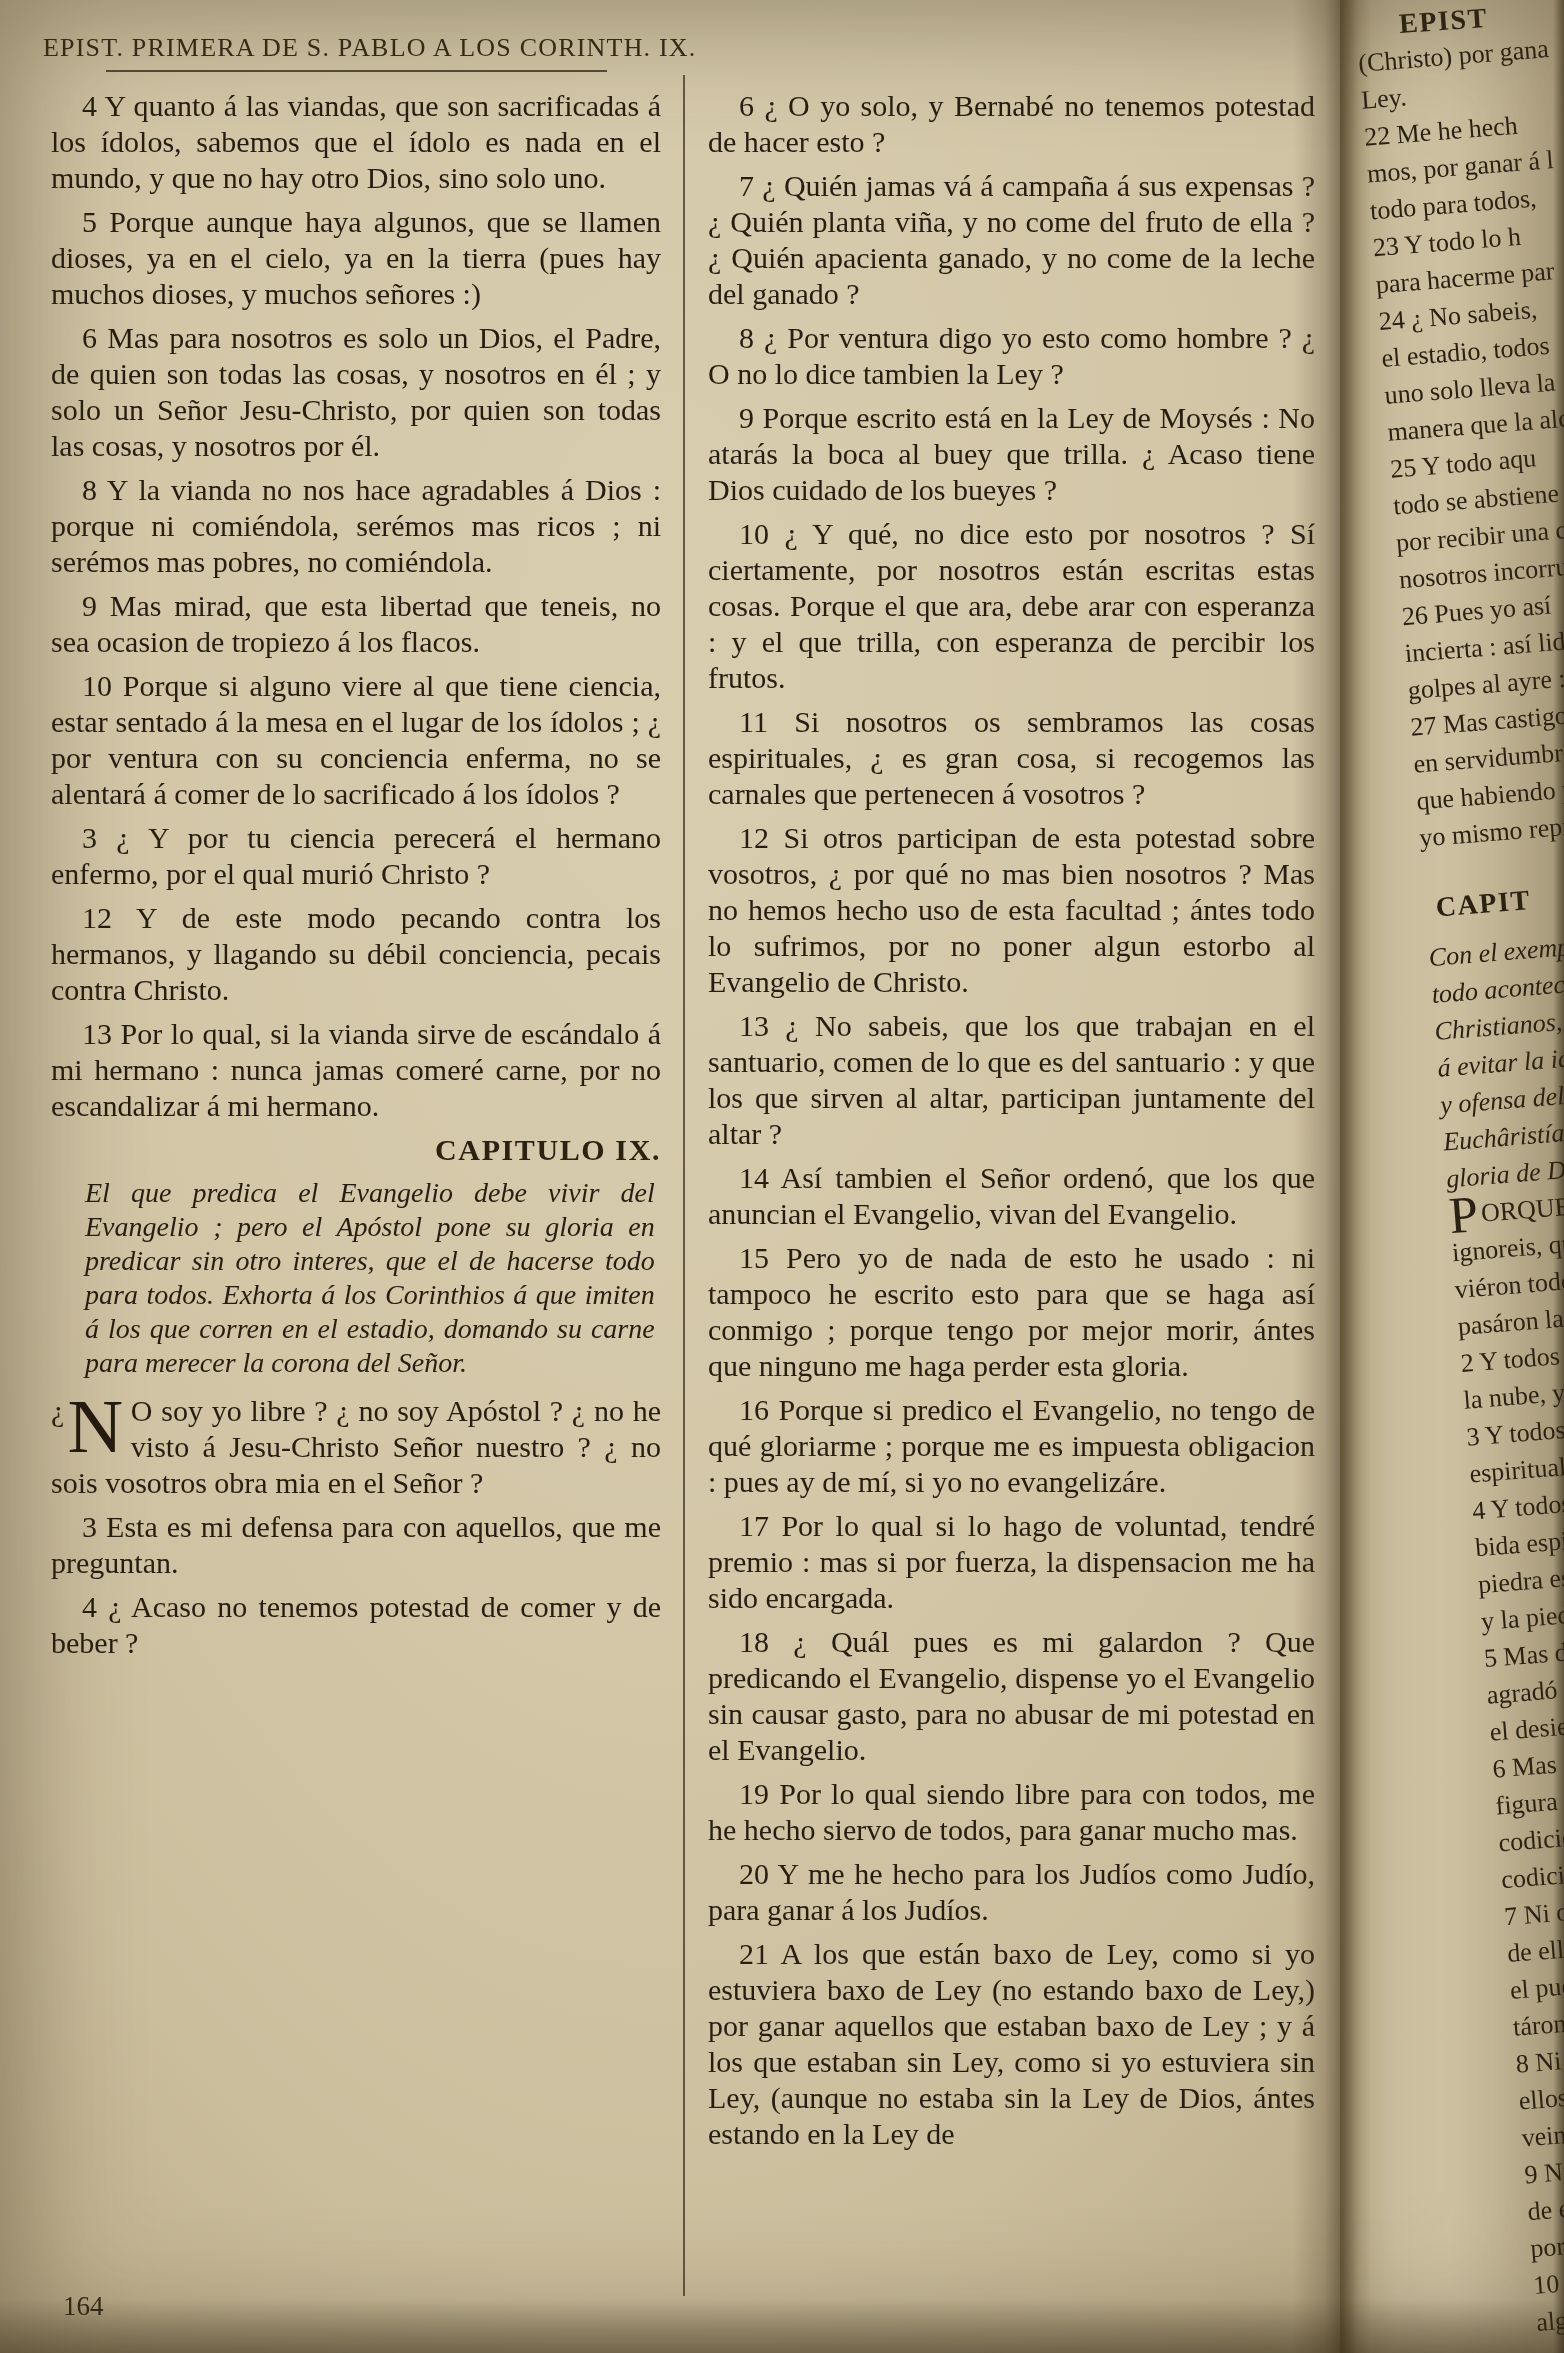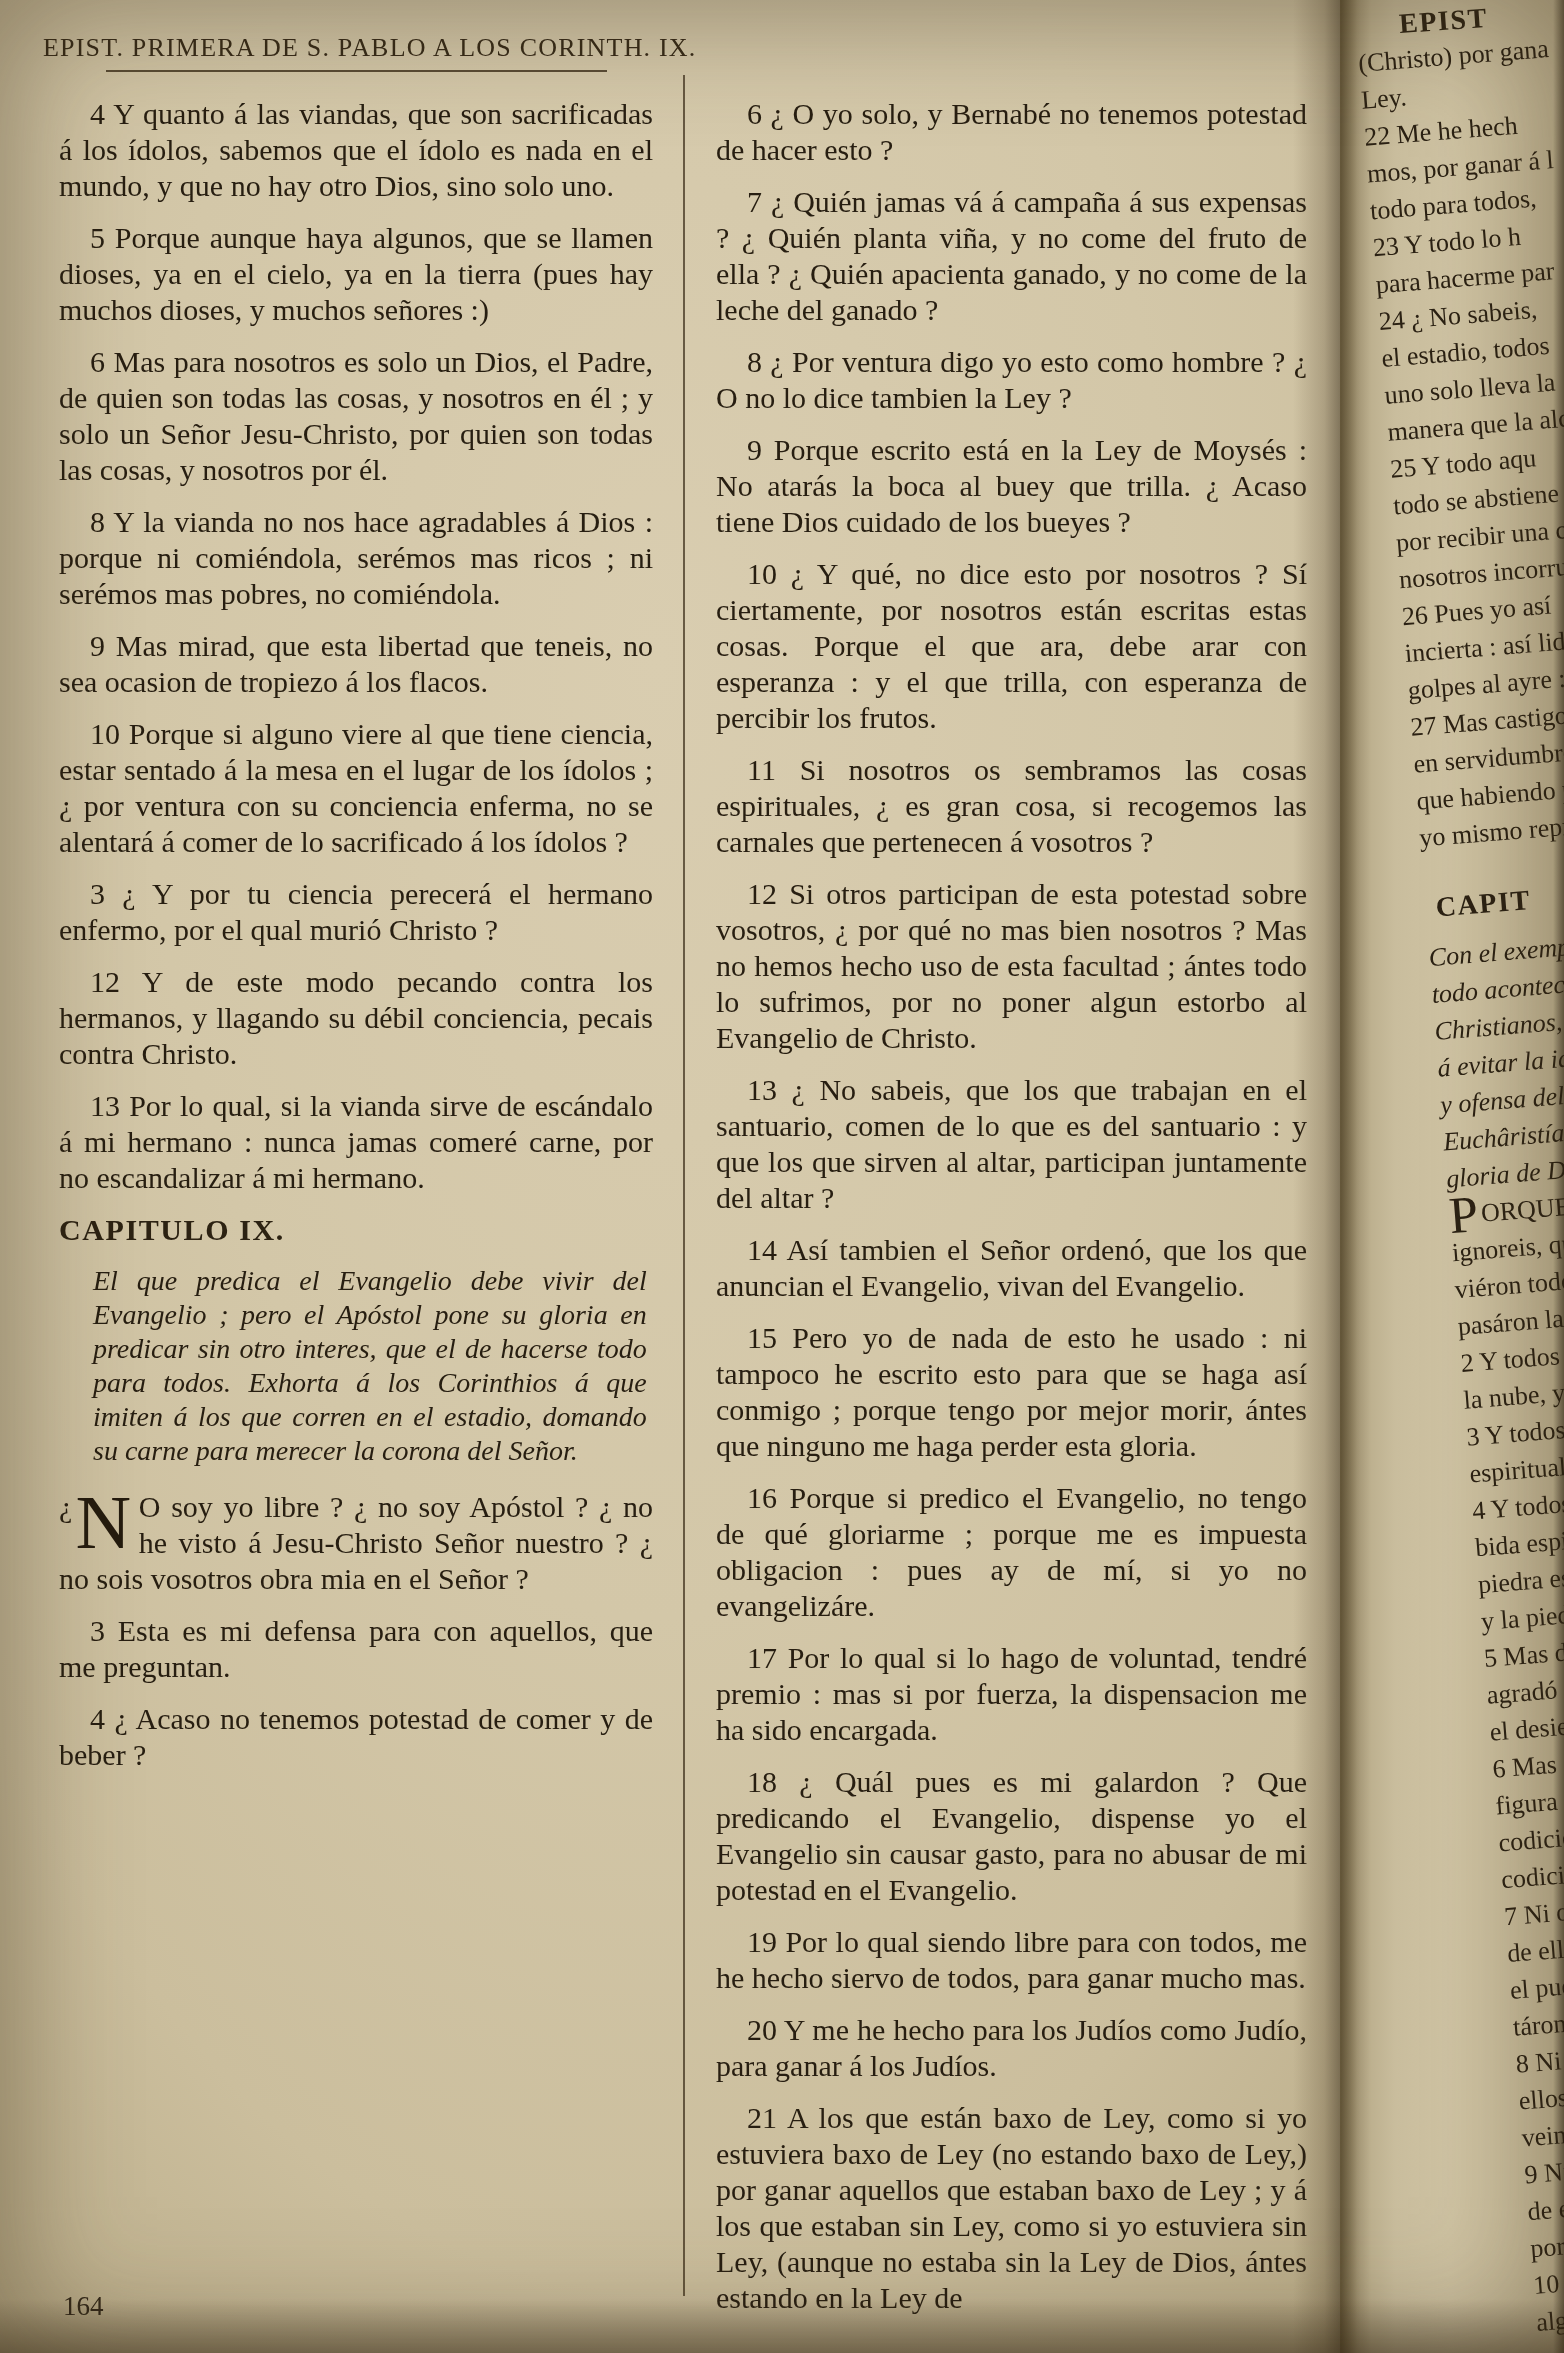--- a/index.html
+++ b/index.html
@@ -13,23 +13,23 @@
   .page-left{position:absolute;left:0;top:0;width:1340px;height:2354px;}
   .running-header{
     position:absolute;top:33px;left:43px;width:626px;text-align:center;
     font-size:26px;letter-spacing:1.2px;color:#362a18;white-space:nowrap;
   }
   .header-rule{position:absolute;top:70px;left:106px;width:501px;height:1.6px;background:rgba(58,44,24,.8);}
   .col{position:absolute;top:80px;font-size:30px;line-height:36px;text-align:justify;color:#271e11;}
   .col-a{left:43px;width:626px;}
   .col-b{left:700px;width:623px;}
   .divider{position:absolute;left:683px;top:75px;width:1.6px;height:2221px;background:rgba(56,42,22,.7);}
-  .col p{margin:16px;}
+  .col p{margin:8px;}
   .verse{text-indent:31px;}
-  .chapter{text-align:left;text-indent:0;font-weight:bold;font-size:30px;letter-spacing:1.6px;margin:23.5px 0 12.5px 0;color:#2c2212;}
+  .chapter{text-align:right;text-indent:0;font-weight:bold;font-size:30px;letter-spacing:1.6px;margin:23.5px 0 12.5px 0;color:#2c2212;}
   .summary{font-style:italic;font-size:28px;line-height:34px;text-indent:0;padding:0 6.3px 4.7px 34px;}
   .dropcap{text-indent:0;}
   .dropcap .pre{float:left;font-size:30px;line-height:36px;padding:0 3.1px 0 0;}
   .dropcap .cap{float:left;font-size:77px;line-height:59px;padding:4.7px 7.8px 0 0;color:#241b0e;}
   .page-number{position:absolute;left:63px;top:2291px;font-size:27px;color:#32281a;}
   
   .page-next{
     position:absolute;left:1340px;top:0;width:225px;height:2354px;overflow:hidden;
     background:linear-gradient(to right,#96875f 0px,#b8ab89 20.3px,#c9bd9d 55px,#cfc3a3 110px,#c7ba98 225px);
   }

